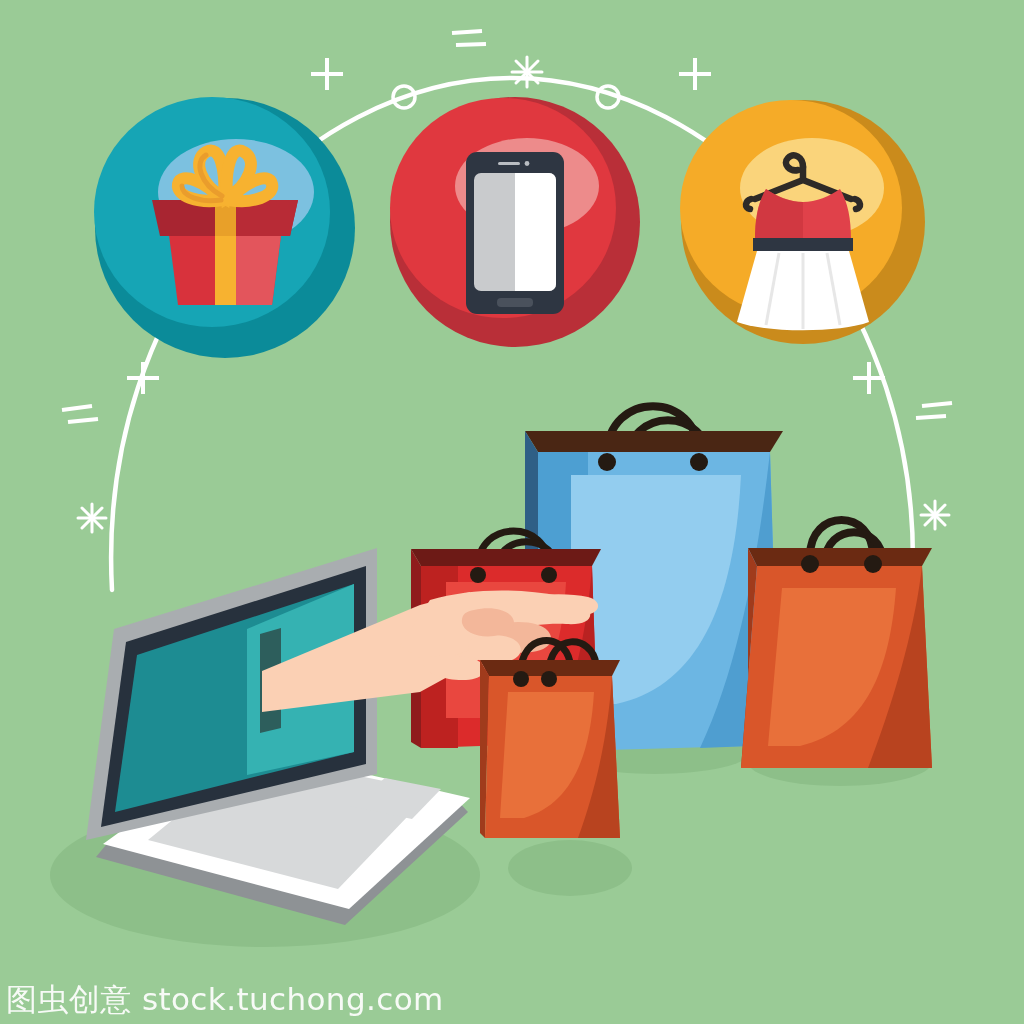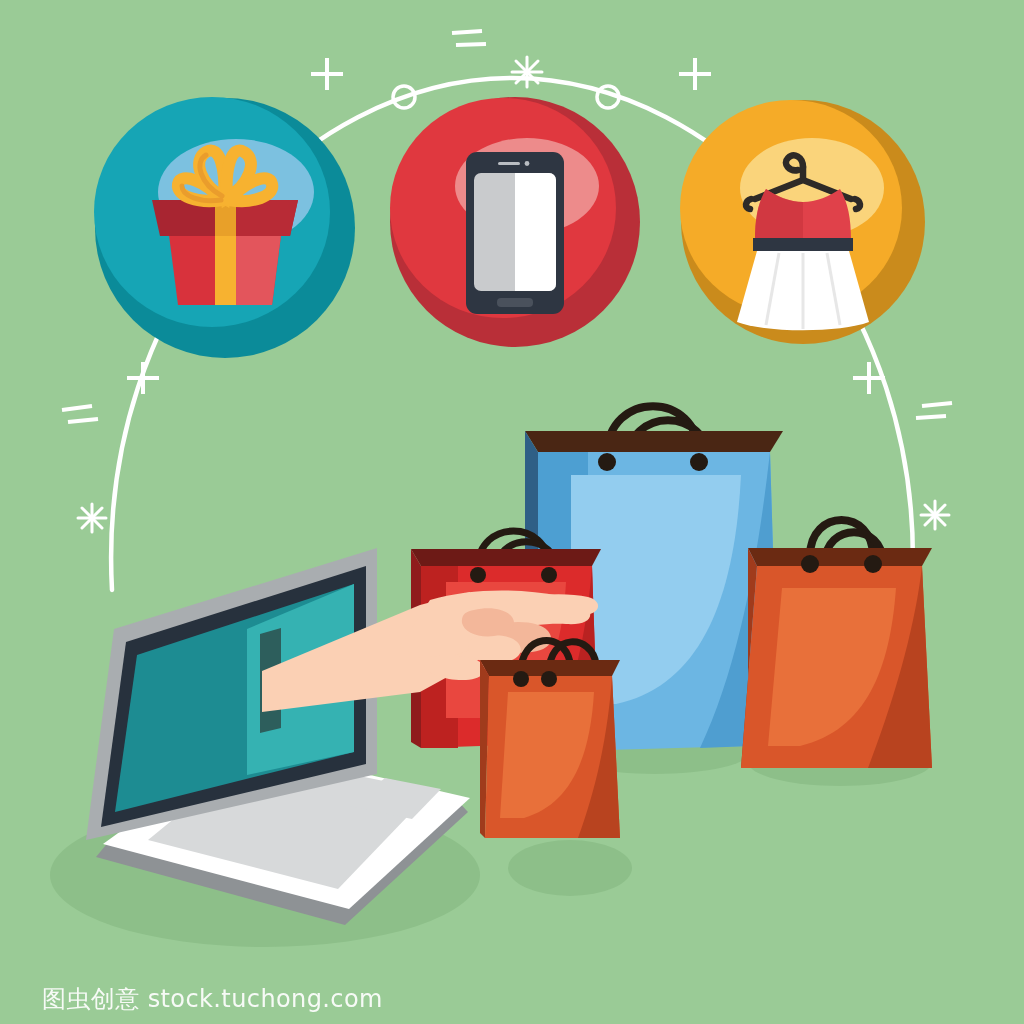--- a/index.html
+++ b/index.html
@@ -23,29 +23,28 @@
     left: 0;
     top: 0;
     width: 1024px;
     height: 1024px;
     display: block;
   }
   .watermark {
     position: absolute;
     left: 6px;
     top: 984px;
-    font-size: 24px;
+    font-size: 31px;
     line-height: 30px;
     color: #ffffff;
     opacity: 0.92;
     letter-spacing: 0.4px;
     white-space: nowrap;
     font-family: "DejaVu Sans", "Liberation Sans", sans-serif;
     user-select: none;
-    margin-left: 36px;
   }
   .wm-cn { font-family: "DejaVu Sans", sans-serif; }
 </style>
 </head>
 <body>
 
 <div id="stage">
 
   <svg class="layer" viewBox="0 0 1024 1024">
     <rect x="0" y="0" width="1024" height="1024" fill="#9acb96"></rect>

